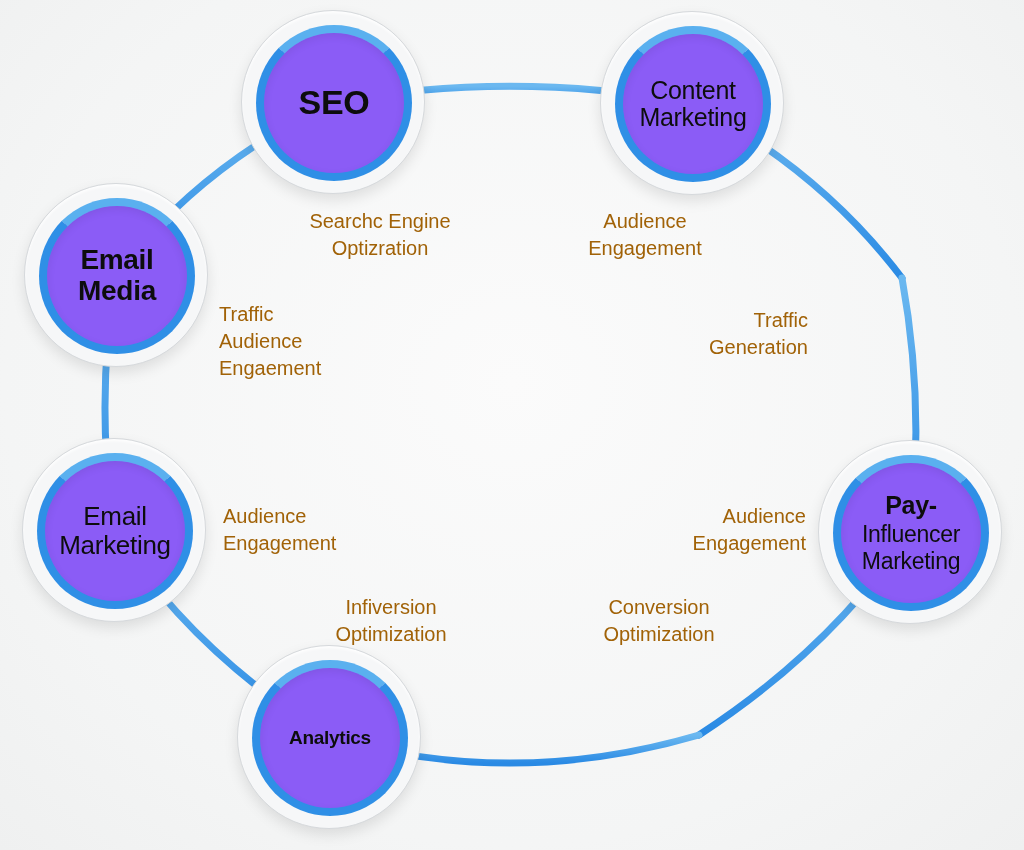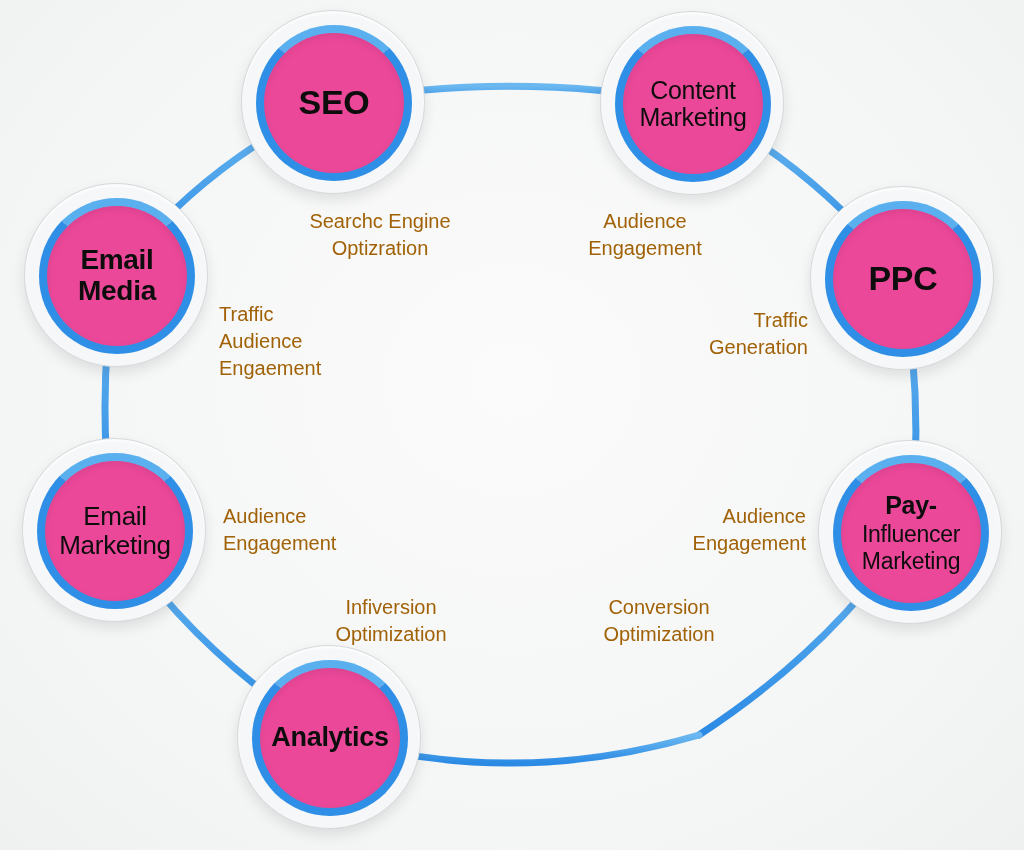--- a/index.html
+++ b/index.html
@@ -16,21 +16,21 @@
     background: #f6f7f8;
     border: 1.5px solid #d6d9dc;
     box-shadow: 0 6px 14px rgba(0,0,0,0.10), inset 0 2px 3px rgba(255,255,255,0.9);
     box-sizing: border-box;
   }
   .node .ring {
     position: absolute; left: 14px; top: 14px; width: 156px; height: 156px;
     border-radius: 50%; box-sizing: border-box;
     border: 8px solid #2f8fe6;
     border-top-color: #5ab0ef;
-    background: #ec4899;
+    background: #8b5cf6;
     box-shadow: inset 0 3px 8px rgba(0,0,0,0.08);
     display: flex; align-items: center; justify-content: center; text-align: center;
   }
   .node .label {
     font-weight: 700; color: #0d0d0d; line-height: 1.1;
     white-space: pre-line; letter-spacing: -0.3px;
   }
   .label.lg { font-size: 34px; }
   .label.md { font-size: 28px; }
   .label.sm { font-size: 25px; font-weight: 400; }
@@ -74,37 +74,32 @@
     </div>
   </div>
 
   <div class="node" style="left:600px;top:11px;">
     <div class="ring">
       <span class="label sm">Content
 Marketing</span>
     </div>
   </div>
 
-  <div class="node" style="left:810px;top:186px;">
-    <div class="ring">
-      <span class="label lg">PPC</span>
-    </div>
-  </div>
 
   <div class="node" style="left:818px;top:440px;">
     <div class="ring">
       <span class="label mix"><span class="first">Pay-</span><br><span>Influencer
 Marketing</span></span>
     </div>
   </div>
 
 
   <div class="node" style="left:237px;top:645px;">
     <div class="ring">
-      <span class="label md" style="font-size:27px;">Analytics</span>
+      <span class="label md" style="font-size:19px;">Analytics</span>
     </div>
   </div>
 
   <div class="node" style="left:22px;top:438px;">
     <div class="ring">
       <span class="label sm" style="font-size:26px;font-weight:400;">Email
 Marketing</span>
     </div>
   </div>
 

